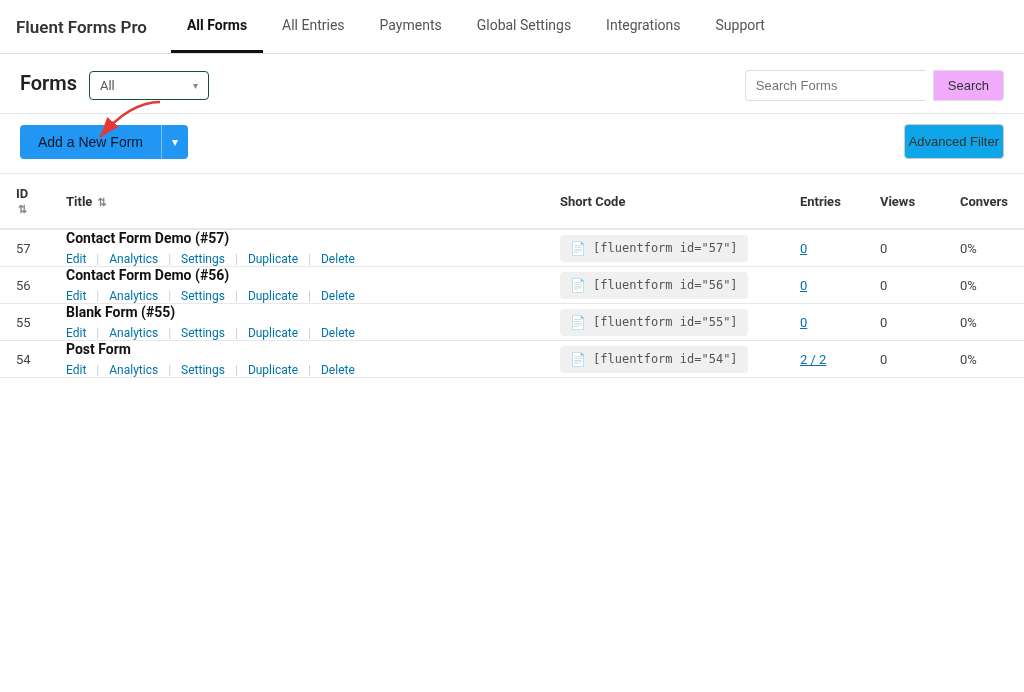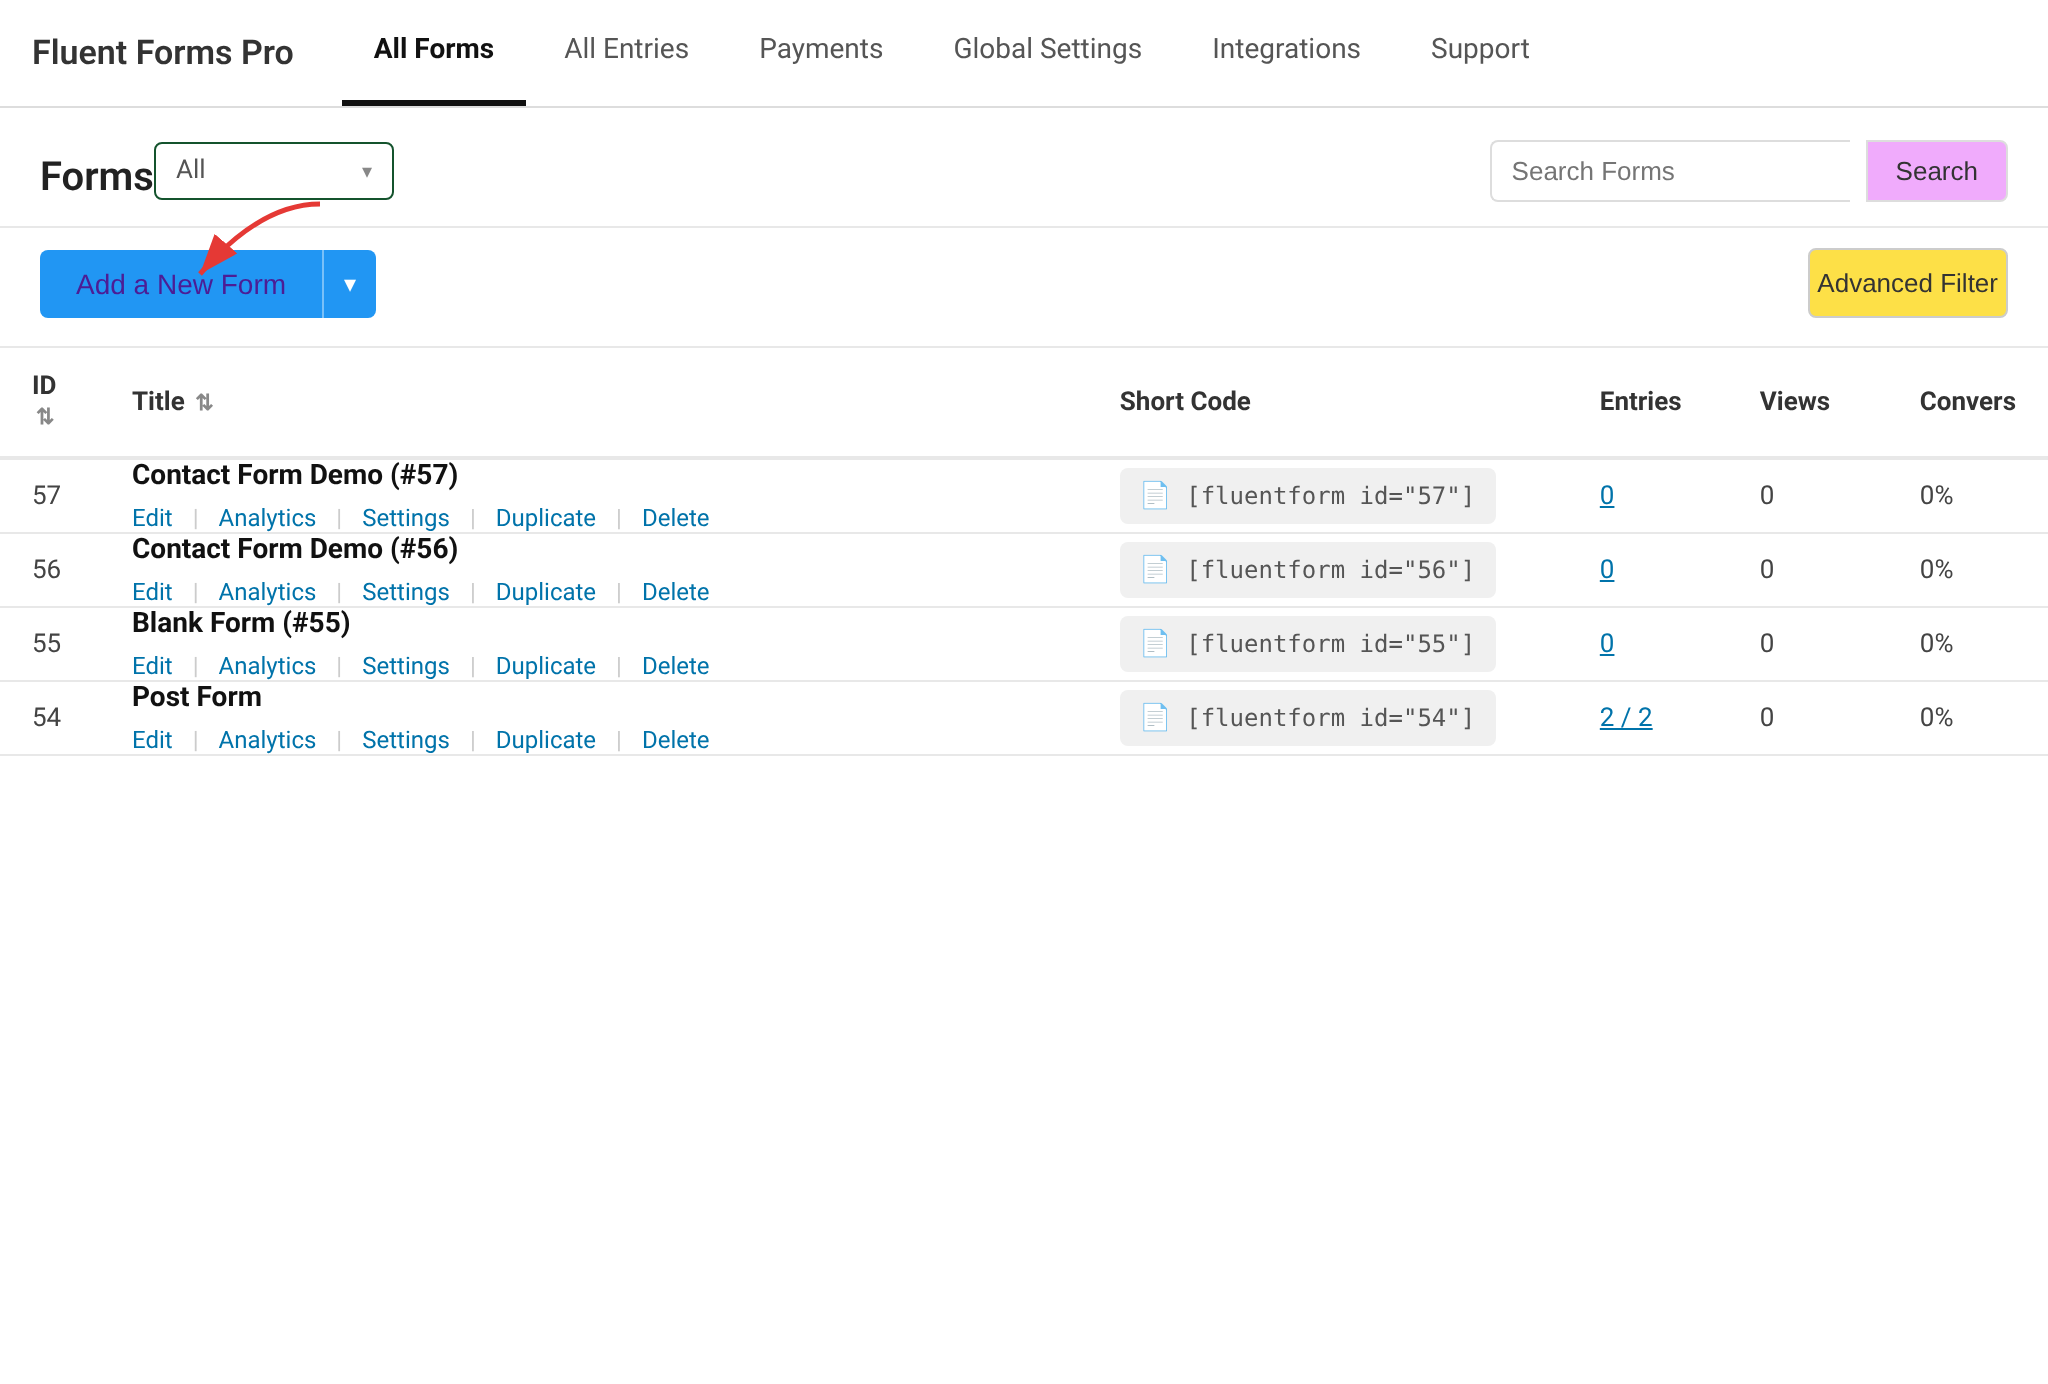--- a/index.html
+++ b/index.html
@@ -55,22 +55,22 @@
     
     .toolbar {
       display: flex;
       align-items: center;
       padding: 16px 20px 12px 20px;
       gap: 12px;
       border-bottom: 1px solid #e8e8e8;
     }
     .toolbar-left {
       display: flex;
-      align-items: flex-end;
-      gap: 0;
+      align-items: flex-start;
+      gap: 12px;
       flex: 1;
     }
     .page-title {
       font-size: 20px;
       font-weight: 600;
       color: #222;
     }
     .filter-dropdown {
       display: flex;
       align-items: center;
@@ -117,41 +117,41 @@
       align-items: center;
       justify-content: space-between;
       padding: 10px 20px 14px 20px;
     }
     .add-form-btn-group {
       display: flex;
       align-items: stretch;
     }
     .add-form-btn {
       background: #2196f3;
-      color: #4c1d95;
+      color: #0f172a;
       border: none;
       padding: 9px 18px;
       border-radius: 4px 0 0 4px;
       font-size: 14px;
       font-weight: 500;
       cursor: pointer;
     }
     .add-form-dropdown-btn {
       background: #2196f3;
       color: #fff;
       border: none;
       border-left: 1px solid rgba(255,255,255,0.4);
       padding: 9px 10px;
       border-radius: 0 4px 4px 0;
       cursor: pointer;
       font-size: 12px;
     }
 
     .advanced-filter-btn {
-      background: #fde047;
+      background: #0ea5e9;
       border: 1px solid #ccc;
       border-radius: 4px;
       padding: 9px 4px;
       font-size: 13px;
       cursor: pointer;
       color: #333;
     }
 
     
     .forms-table {

